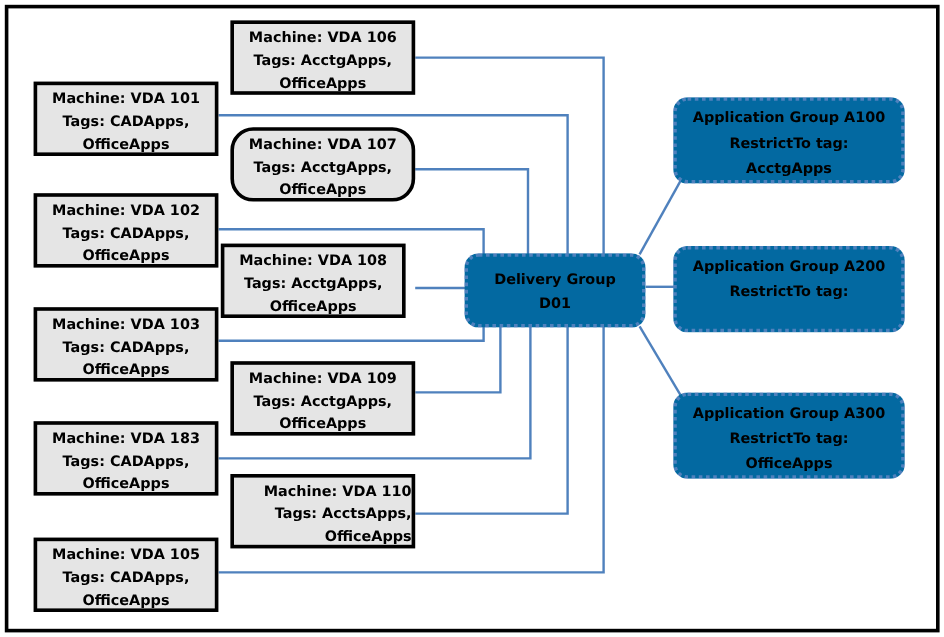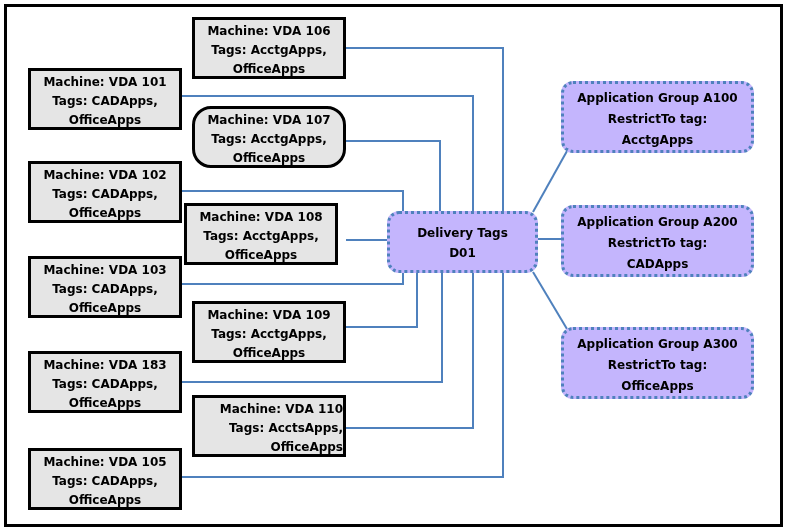--- a/index.html
+++ b/index.html
@@ -40,21 +40,21 @@
     color: #000000;
     padding-top: 2px;
     z-index: 2;
     white-space: nowrap;
   }
   .dotted-box {
     position: absolute;
     box-sizing: border-box;
     border: 3px dotted #4F81BD;
     border-radius: 12px;
-    background: #c4b5fd;
+    background: #0369a1;
     text-align: center;
     font-weight: bold;
     font-size: 12px;
     color: #000000;
     z-index: 2;
     white-space: nowrap;
   }
   #delivery-group {
     left: 387px; top: 211px;
     width: 151px; height: 62px;
@@ -152,33 +152,32 @@
     <div>Tags: AcctgApps,</div>
     <div>OfficeApps</div>
   </div>
   <div class="machine-box" id="machine-vda-110">
     <div>Machine: VDA 110</div>
     <div>Tags: AcctsApps,</div>
     <div>OfficeApps</div>
   </div>
 
   <div class="dotted-box" id="delivery-group">
-    <div>Delivery Tags</div>
+    <div>Delivery Group</div>
     <div>D01</div>
   </div>
 
   <div class="dotted-box app-group" id="app-group-a100">
     <div>Application Group A100</div>
     <div>RestrictTo tag:</div>
     <div>AcctgApps</div>
   </div>
   <div class="dotted-box app-group" id="app-group-a200">
     <div>Application Group A200</div>
     <div>RestrictTo tag:</div>
-    <div>CADApps</div>
   </div>
   <div class="dotted-box app-group" id="app-group-a300">
     <div>Application Group A300</div>
     <div>RestrictTo tag:</div>
     <div>OfficeApps</div>
   </div>
 
 </div>
 
 </body></html>

